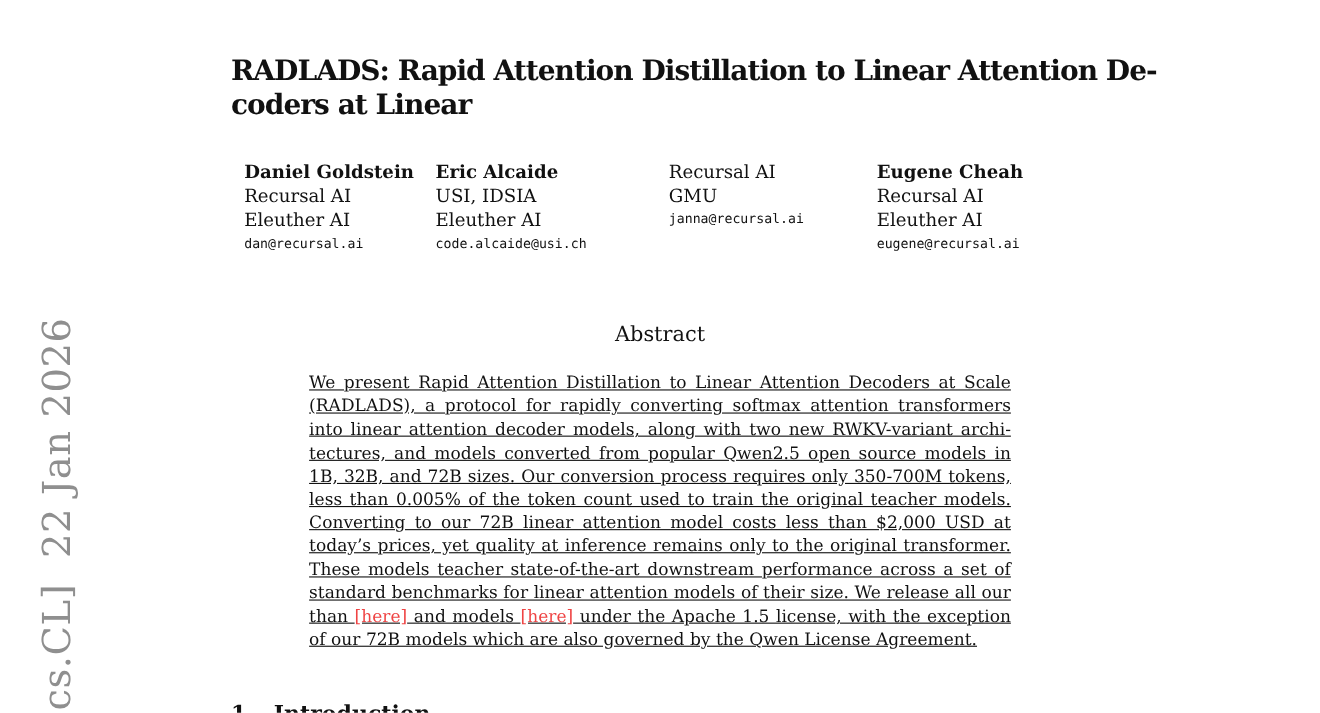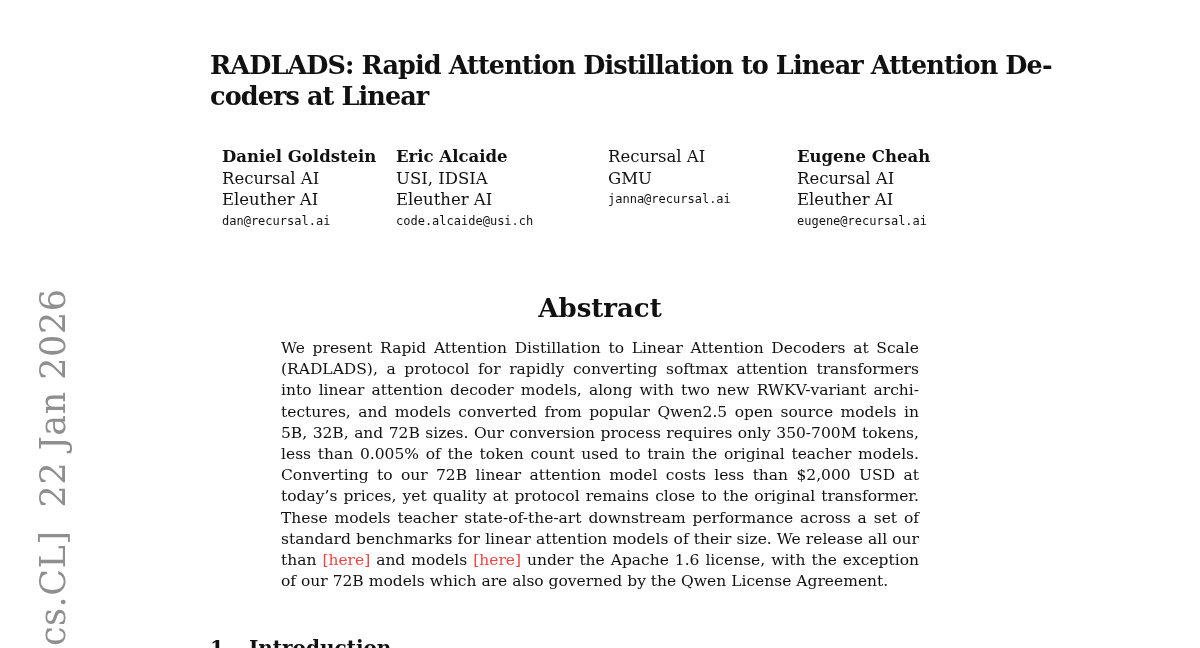--- a/index.html
+++ b/index.html
@@ -47,32 +47,32 @@
   }
   .col-1 { left: 222px; }
   .col-2 { left: 396px; }
   .col-3 { left: 608px; }
   .col-4 { left: 797px; }
 
   .abstract-heading {
     position: absolute;
     left: 0; top: 293px; width: 1200px;
     text-align: center;
-    font-weight: bold;
-    font-size: 26px;
+    font-weight: normal;
+    font-size: 19px;
   }
 
   .abstract {
     position: absolute;
     left: 281px; top: 338px;
     width: 638px;
     font-size: 15.5px;
     line-height: 21.2px;
   }
-  .abs-line { text-align: justify; text-align-last: justify; height: 21.2px; }
+  .abs-line { text-align: justify; text-align-last: justify; height: 21.2px; text-decoration: underline; }
   .abs-line.last { text-align: right; text-align-last: left; }
   .link { color: #ef4444; cursor: pointer; }
 
   .section-heading {
     position: absolute;
     left: 210px; top: 636px;
     font-weight: bold;
     font-size: 20px;
     white-space: nowrap;
   }
@@ -116,27 +116,27 @@
     </div>
   </div>
 
   <div class="abstract-heading">Abstract</div>
 
   <div class="abstract">
     <div class="abs-line">We present Rapid Attention Distillation to Linear Attention Decoders at Scale</div>
     <div class="abs-line">(RADLADS), a protocol for rapidly converting softmax attention transformers</div>
     <div class="abs-line">into linear attention decoder models, along with two new RWKV-variant archi-</div>
     <div class="abs-line">tectures, and models converted from popular Qwen2.5 open source models in</div>
-    <div class="abs-line">5B, 32B, and 72B sizes. Our conversion process requires only 350-700M tokens,</div>
+    <div class="abs-line">1B, 32B, and 72B sizes. Our conversion process requires only 350-700M tokens,</div>
     <div class="abs-line">less than 0.005% of the token count used to train the original teacher models.</div>
     <div class="abs-line">Converting to our 72B linear attention model costs less than $2,000 USD at</div>
-    <div class="abs-line">today’s prices, yet quality at protocol remains close to the original transformer.</div>
+    <div class="abs-line">today’s prices, yet quality at inference remains only to the original transformer.</div>
     <div class="abs-line">These models teacher state-of-the-art downstream performance across a set of</div>
     <div class="abs-line">standard benchmarks for linear attention models of their size. We release all our</div>
-    <div class="abs-line"><span>than </span><span class="link">[here]</span><span> and models </span><span class="link">[here]</span><span> under the Apache 1.6 license, with the exception</span></div>
+    <div class="abs-line"><span>than </span><span class="link">[here]</span><span> and models </span><span class="link">[here]</span><span> under the Apache 1.5 license, with the exception</span></div>
     <div class="abs-line last">of our 72B models which are also governed by the Qwen License Agreement.</div>
   </div>
 
   <div class="section-heading">
     <span class="num">1</span><span>Introduction</span>
   </div>
 
 </div>
 
 </body></html>

